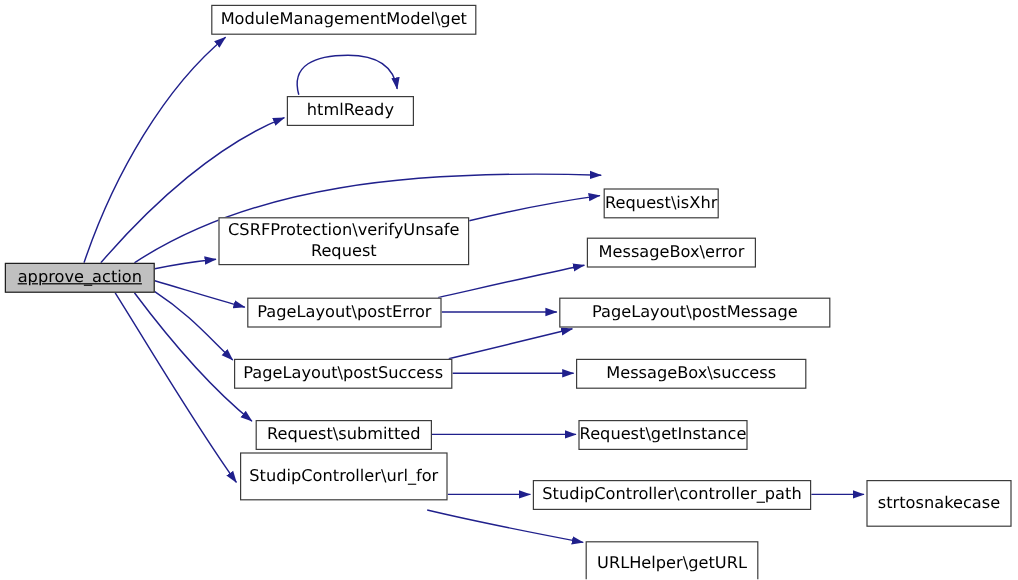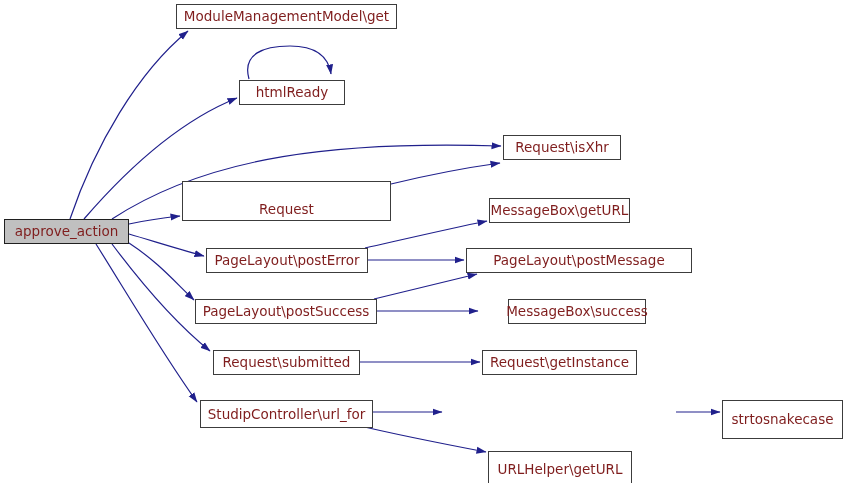--- a/index.html
+++ b/index.html
@@ -13,29 +13,30 @@
   .edges{position:absolute;left:0;top:0;}
   .node{
     position:absolute;
     box-sizing:border-box;
     border:1.4px solid #3c3c3c;
     background:#ffffff;
     display:flex;
     align-items:center;
     justify-content:center;
     font-size:13.5px;
-    color:#7f1d1d;
+    color:#000000;
     white-space:nowrap;
     line-height:17px;
     cursor:pointer;
   }
   .node.root{
     background:#c0c0c0;
     border-color:#1f1f1f;
     cursor:default;
+    text-decoration:underline;
   }
   .node .lbl{display:block;text-align:center;}
 </style>
 </head>
 <body>
 
 <div class="canvas">
 
   <svg class="edges" width="848" height="483" viewBox="0 0 848 483">
     <defs>
@@ -70,63 +71,66 @@
   </div>
 
   <div class="node" style="left:176px;top:4px;width:221px;height:25px">
     <span class="lbl">ModuleManagementModel\get</span>
   </div>
 
   <div class="node" style="left:239px;top:80px;width:106px;height:25px">
     <span class="lbl">htmlReady</span>
   </div>
 
-  <div class="node" style="left:503px;top:135px;width:118px;height:25px">
+  <div class="node" style="left:503px;top:157px;width:96px;height:25px">
     <span class="lbl">Request\isXhr</span>
   </div>
 
   <div class="node" style="left:182px;top:181px;width:209px;height:40px">
     <span class="lbl">
-      <br>
+      <span>CSRFProtection\verifyUnsafe</span><br>
       <span>Request</span>
     </span>
   </div>
 
   <div class="node" style="left:489px;top:198px;width:141px;height:25px">
-    <span class="lbl">MessageBox\getURL</span>
+    <span class="lbl">MessageBox\error</span>
   </div>
 
   <div class="node" style="left:206px;top:248px;width:162px;height:25px">
     <span class="lbl">PageLayout\postError</span>
   </div>
 
   <div class="node" style="left:466px;top:248px;width:226px;height:25px">
     <span class="lbl">PageLayout\postMessage</span>
   </div>
 
   <div class="node" style="left:195px;top:299px;width:182px;height:25px">
     <span class="lbl">PageLayout\postSuccess</span>
   </div>
 
-  <div class="node" style="left:508px;top:299px;width:138px;height:25px">
+  <div class="node" style="left:480px;top:299px;width:192px;height:25px">
     <span class="lbl">MessageBox\success</span>
   </div>
 
   <div class="node" style="left:213px;top:350px;width:147px;height:25px">
     <span class="lbl">Request\submitted</span>
   </div>
 
-  <div class="node" style="left:482px;top:350px;width:155px;height:25px">
+  <div class="node" style="left:482px;top:350px;width:141px;height:25px">
     <span class="lbl">Request\getInstance</span>
   </div>
 
-  <div class="node" style="left:200px;top:400px;width:173px;height:28px">
+  <div class="node" style="left:200px;top:377px;width:173px;height:40px">
     <span class="lbl">StudipController\url_for</span>
   </div>
 
+  <div class="node" style="left:444px;top:400px;width:232px;height:25px">
+    <span class="lbl">StudipController\controller_path</span>
+  </div>
 
   <div class="node" style="left:722px;top:400px;width:121px;height:39px">
     <span class="lbl">strtosnakecase</span>
   </div>
 
   <div class="node" style="left:488px;top:451px;width:144px;height:36px">
     <span class="lbl">URLHelper\getURL</span>
   </div>
 
 </div>

